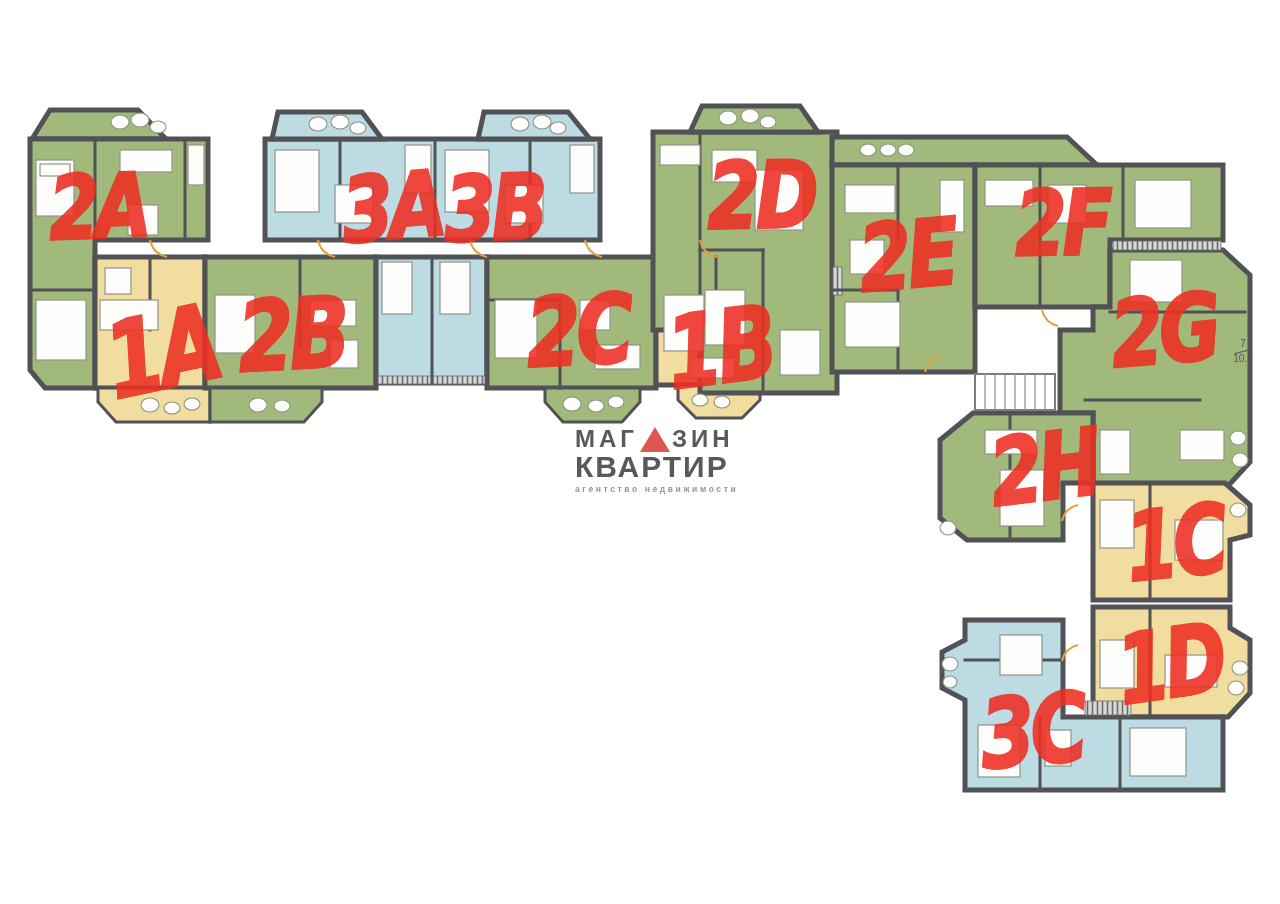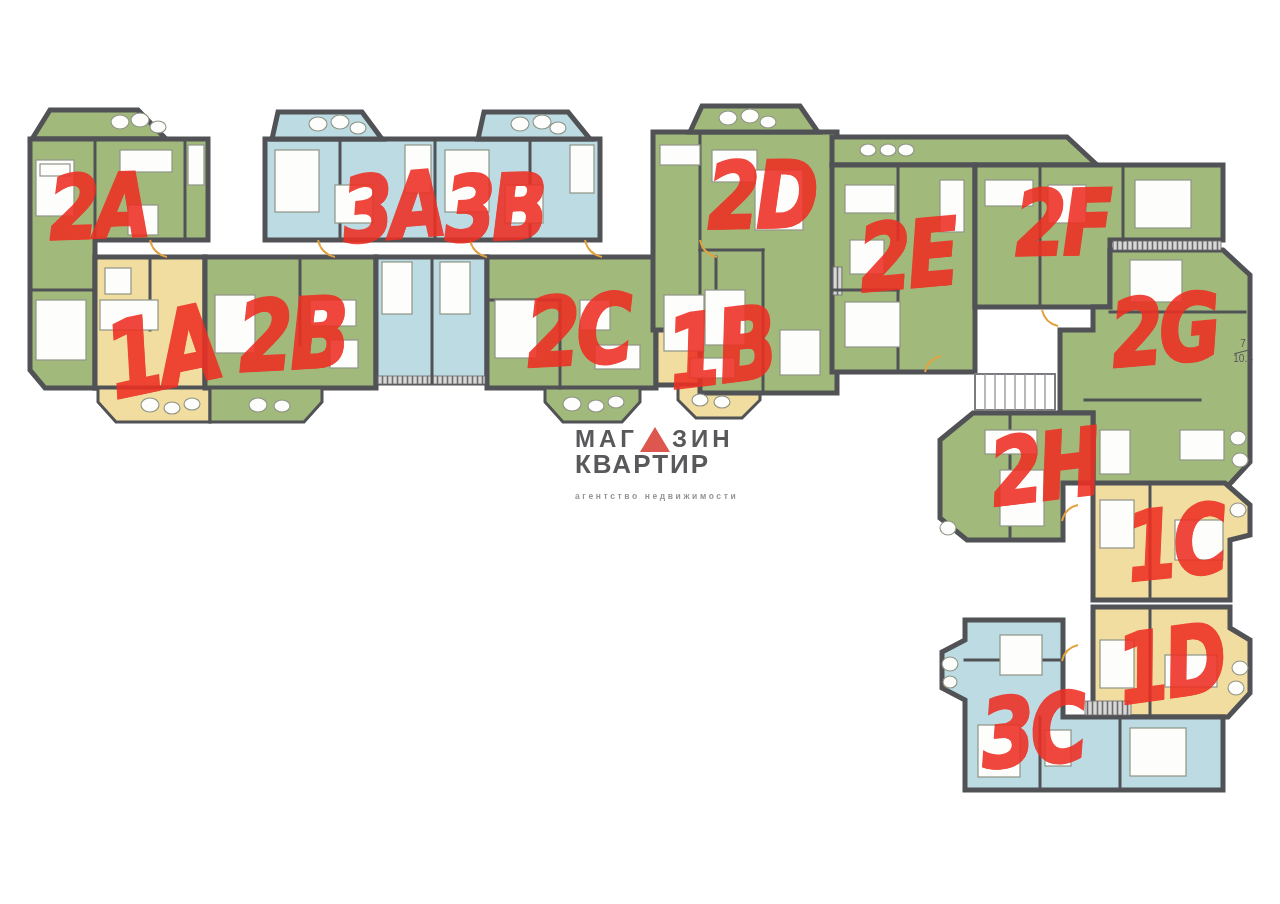--- a/index.html
+++ b/index.html
@@ -43,23 +43,23 @@
     position:absolute;left:575px;top:427px;z-index:3;width:140px;
     color:#59595c;text-align:left;
   }
   .logo-line1{display:flex;align-items:flex-end;font-weight:bold;
     font-size:24px;letter-spacing:4px;line-height:1;}
   .logo-tri{
     width:0;height:0;display:inline-block;margin:0 2px -1px 2px;
     border-left:15px solid transparent;border-right:15px solid transparent;
     border-bottom:25px solid #dd574e;
   }
-  .logo-line2{font-weight:bold;font-size:26px;letter-spacing:2px;line-height:1.05;}
+  .logo-line2{font-weight:bold;font-size:30px;letter-spacing:2px;line-height:1.05;}
   .logo-line3{font-size:8.5px;letter-spacing:2.6px;color:#96969a;
-    font-weight:bold;margin-top:13px;white-space:nowrap;}
+    font-weight:bold;margin-top:1px;white-space:nowrap;}
   
   #room-annot{
     position:absolute;left:1228px;top:338px;z-index:3;width:30px;
     text-align:center;color:#55565a;font-size:10px;line-height:1.15;
     font-family:"Liberation Sans",sans-serif;
   }
   #room-annot .annot-divider{border-top:1.4px solid #55565a;width:18px;
     margin:1px auto;transform:rotate(-14deg);}
 </style>
 </head>

